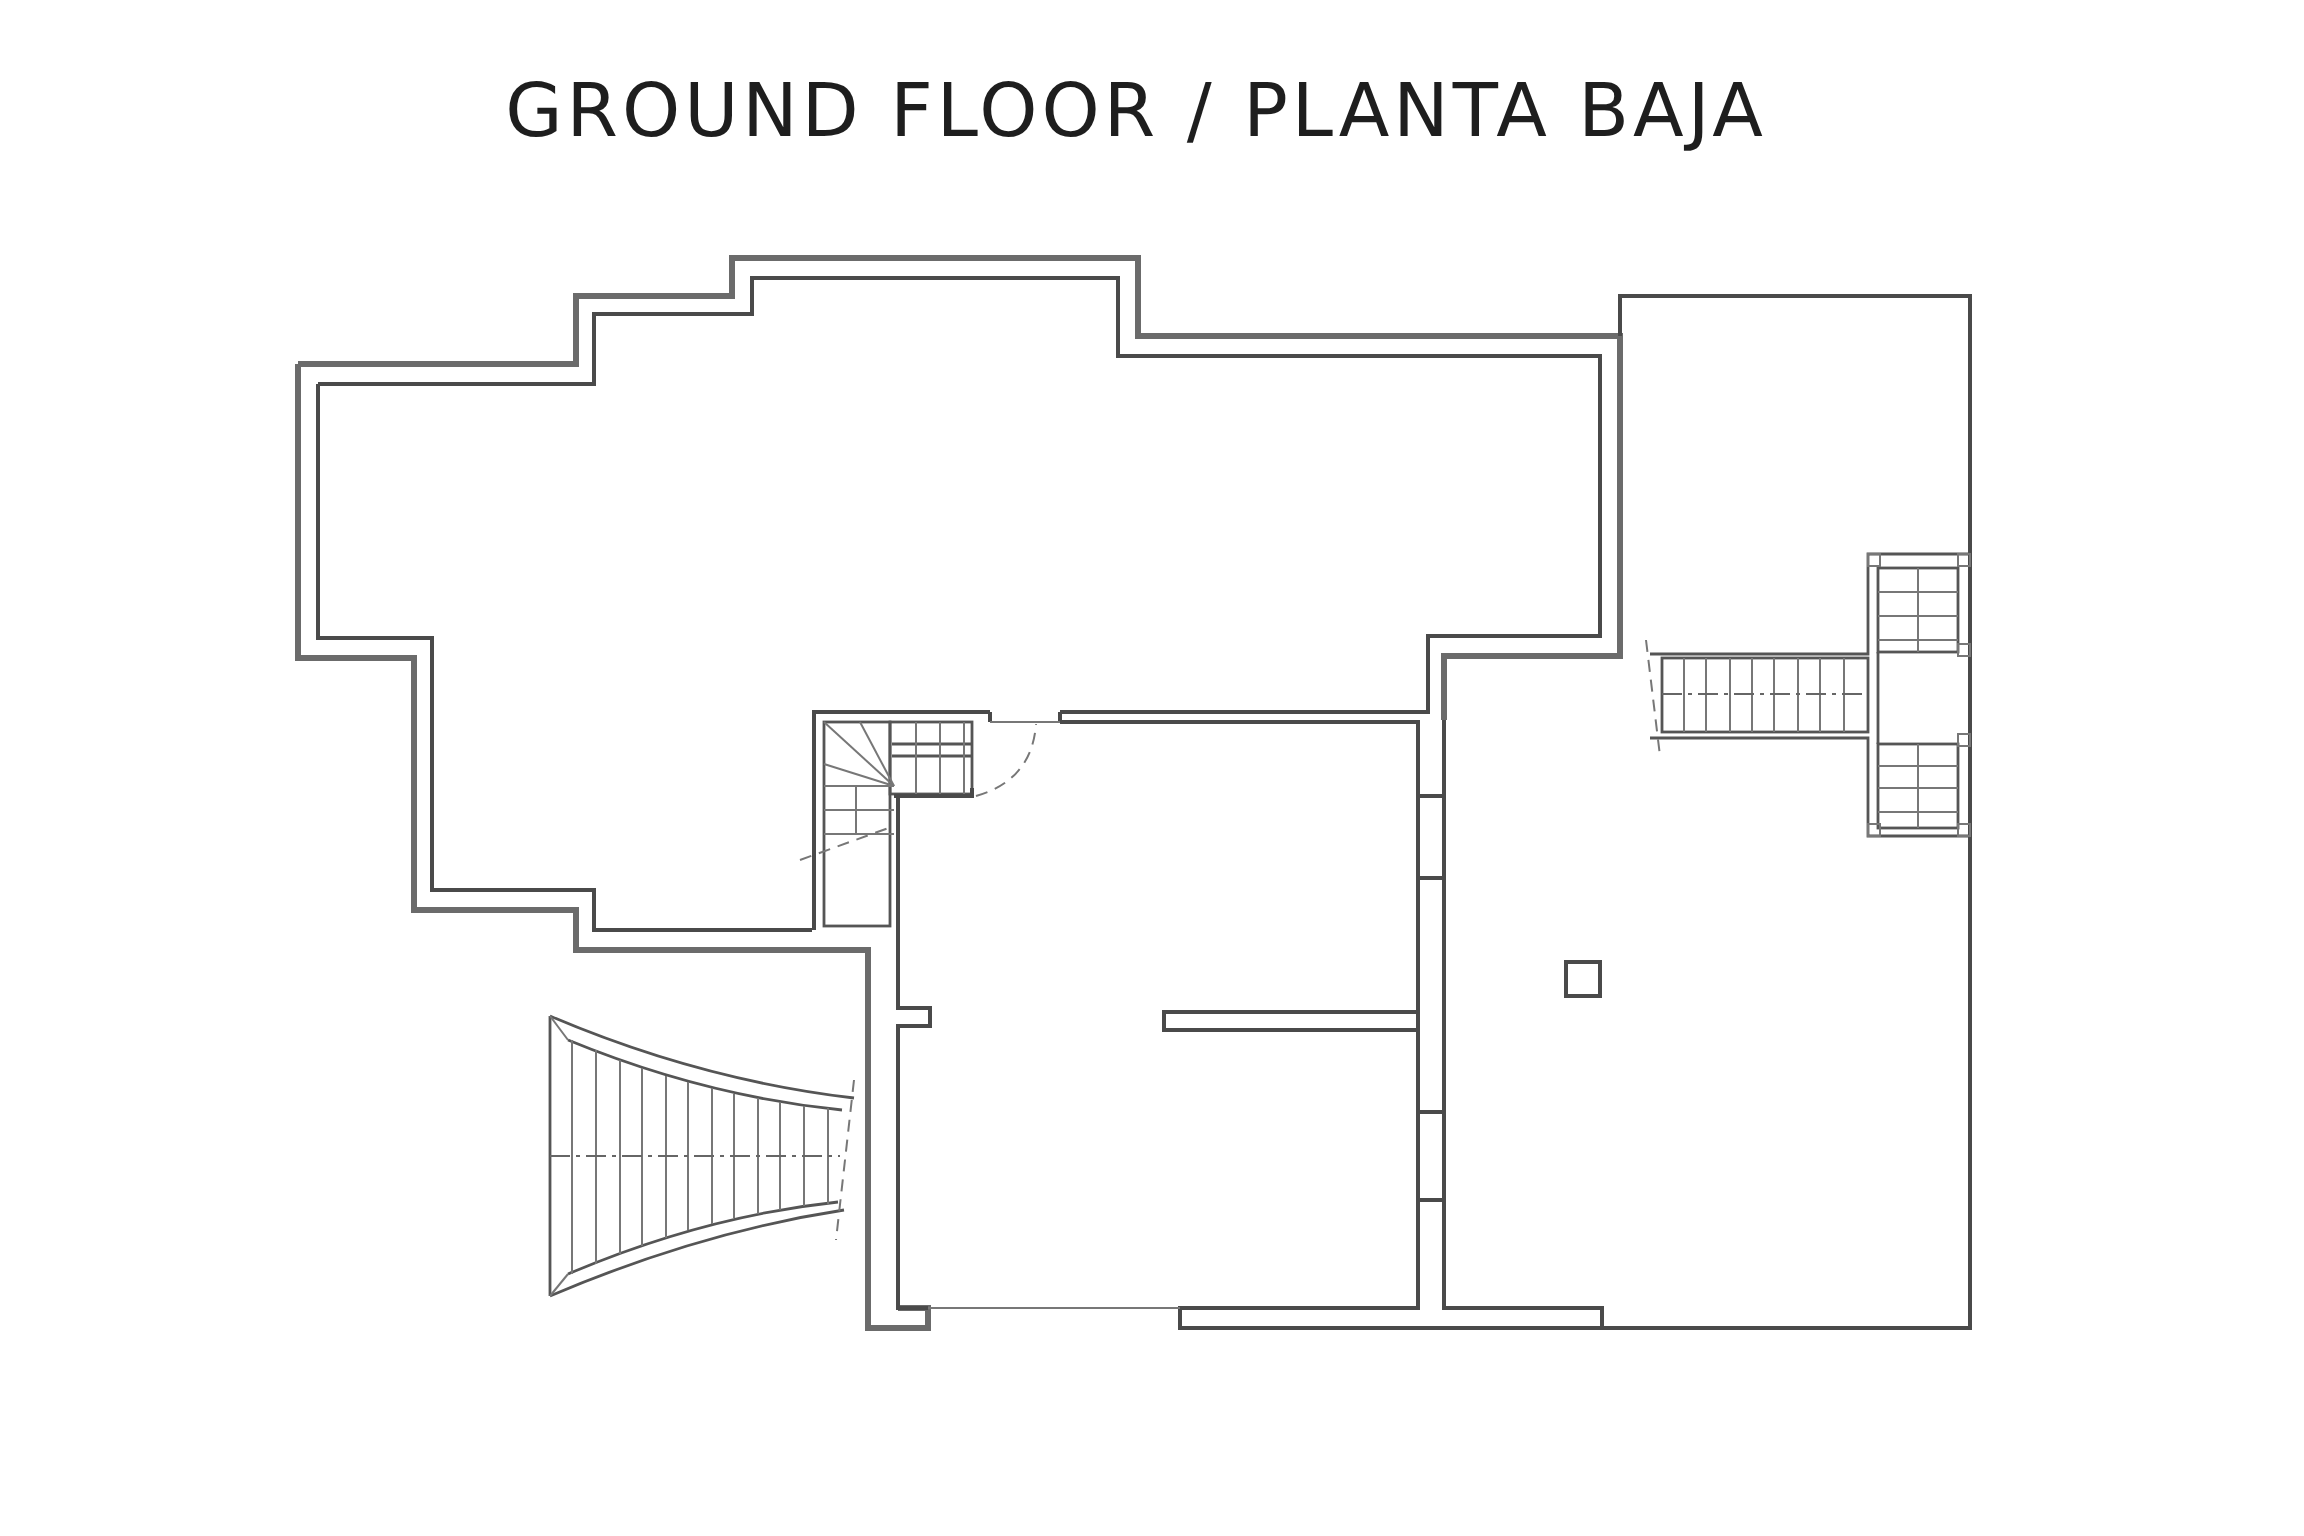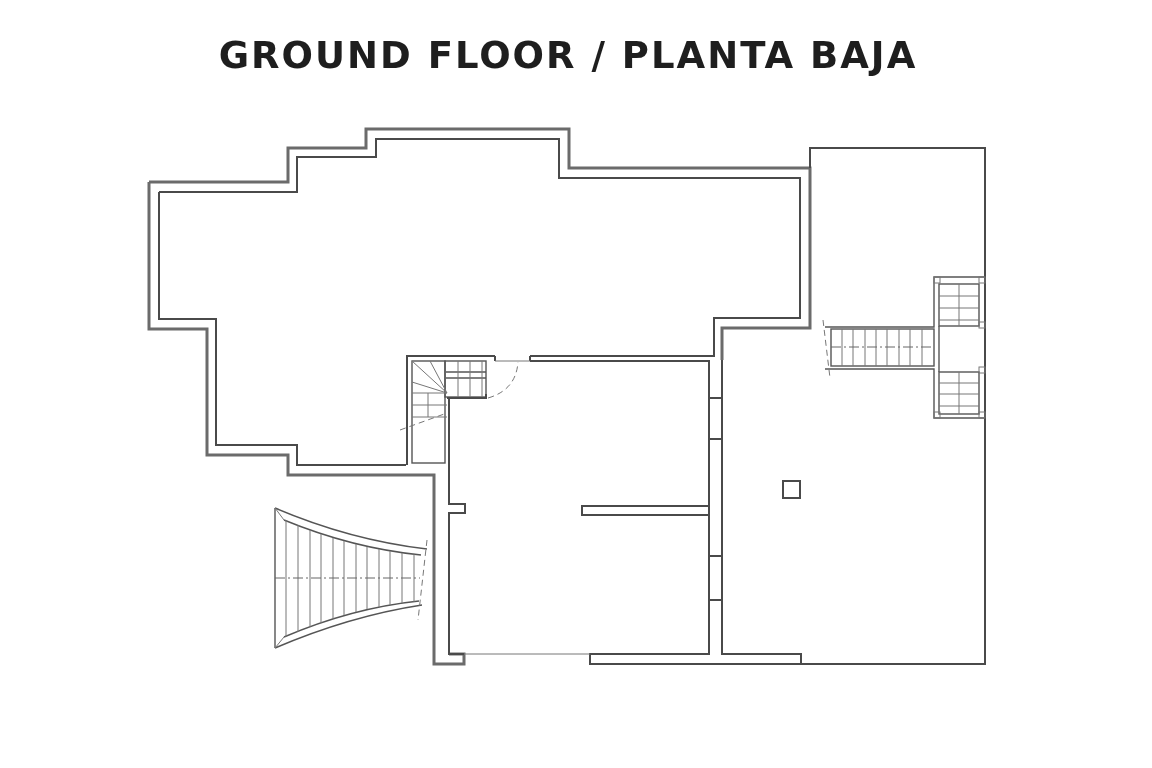--- a/index.html
+++ b/index.html
@@ -14,21 +14,21 @@
       overflow: hidden;
       font-family: "DejaVu Sans", sans-serif;
     }
     .title {
       position: absolute;
       left: 0;
       top: 30px;
       width: 1136px;
       text-align: center;
       font-family: "DejaVu Sans", sans-serif;
-      font-weight: bold;
+      font-weight: normal;
       font-size: 37px;
       letter-spacing: 2px;
       color: #1e1e1e;
       line-height: 52px;
     }
     svg.plan {
       position: absolute;
       left: 0;
       top: 0;
       width: 1152px;

